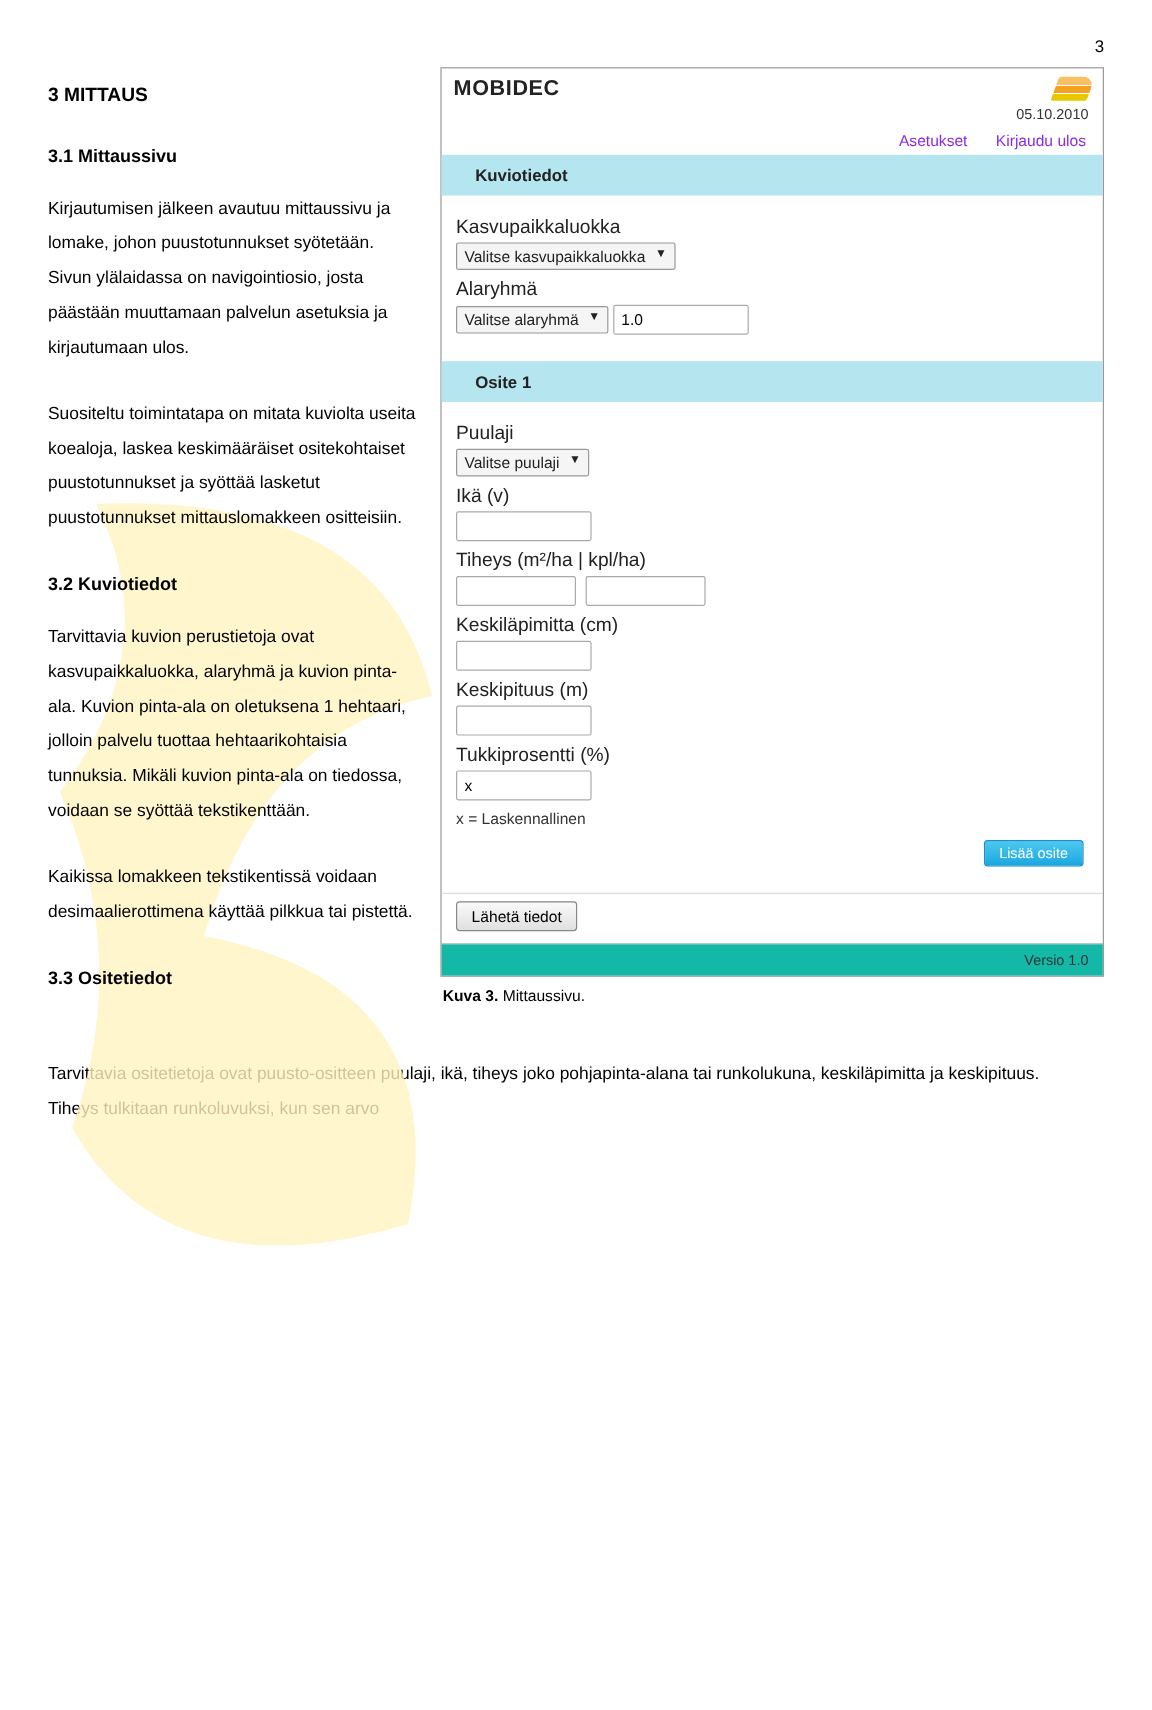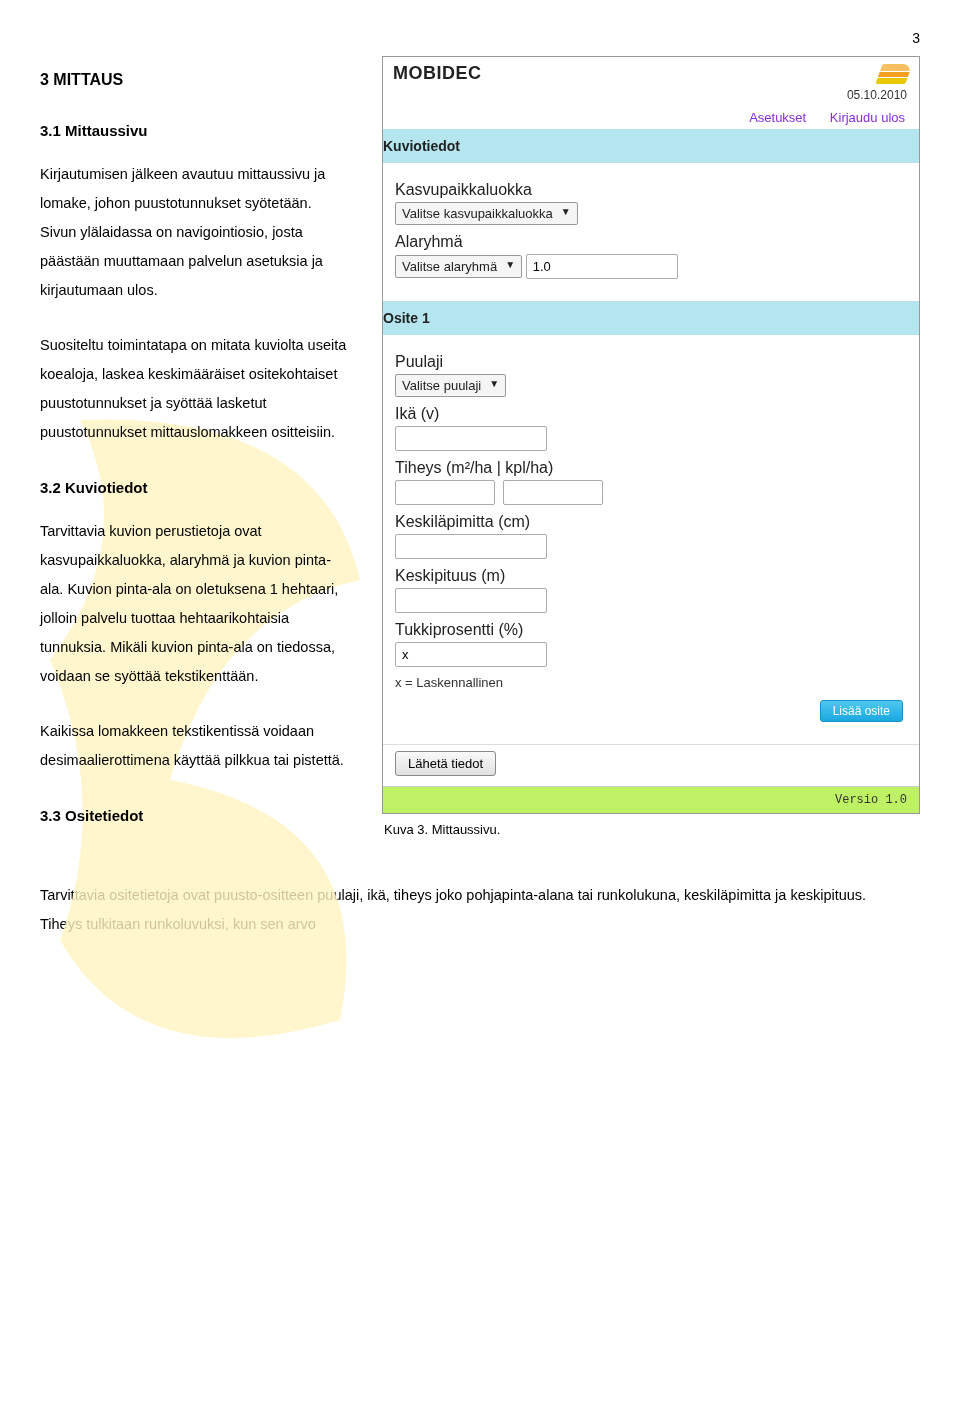--- a/index.html
+++ b/index.html
@@ -26,21 +26,21 @@
     pointer-events: none;
     z-index: 0;
   }
   .page-number {
     text-align: right;
     font-size: 14px;
     margin-bottom: 10px;
   }
   .columns {
     display: flex;
-    gap: 32px;
+    gap: 17px;
     position: relative;
     z-index: 1;
   }
   .left {
     width: 310px;
     flex-shrink: 0;
     line-height: 2.0;
     font-size: 14.5px;
   }
   .left h2 {
@@ -96,21 +96,21 @@
     padding: 4px 14px;
     font-size: 13px;
   }
   .nav-links a {
     color: #8a2be2;
     margin-left: 20px;
     cursor: pointer;
   }
   .section-head {
     background: #b5e5ef;
-    padding: 9px 0;
+    padding: 9px 28px;
     font-weight: bold;
     font-size: 14px;
     color: #222;
   }
   .form-body {
     padding: 10px 12px 14px 12px;
   }
   .field-label {
     margin: 8px 0 3px 0;
     font-size: 16px;
@@ -129,21 +129,21 @@
   }
   .select-box .caret {
     margin-left: 8px;
     font-size: 10px;
   }
   .text-input {
     border: 1px solid #aaa;
     background: #fff;
     padding: 4px 6px;
     font-size: 13px;
-    width: 152px;
+    width: 113px;
     box-sizing: border-box;
     border-radius: 2px;
   }
   .dual-input {
     display: flex;
     gap: 8px;
   }
   .dual-input .text-input { width: 100px; }
   .note {
     font-size: 13px;
@@ -174,31 +174,30 @@
     font-size: 13px;
     border-radius: 3px;
     cursor: pointer;
   }
   .version {
     text-align: right;
     padding: 6px 12px 6px 0;
     font-size: 12px;
     color: #333;
     border-top: 1px solid #ccc;
-    background: #bef264;
-    font-family: Liberation Mono, monospace;
+    background: #14b8a6;
   }
   .cap-divider {
     height: 8px;
   }
   .caption {
     font-size: 13px;
     margin: 8px 0 4px 2px;
   }
-  .caption b { font-weight: normal; }
+  .caption b { font-weight: bold; }
   .bottom-p {
     line-height: 2.0;
     font-size: 14.5px;
     margin: 36px 0 0 0;
     max-width: 860px;
   }
   .clearfix::after { content:""; display:block; clear:both; }
 </style>
 </head>
 <body>

